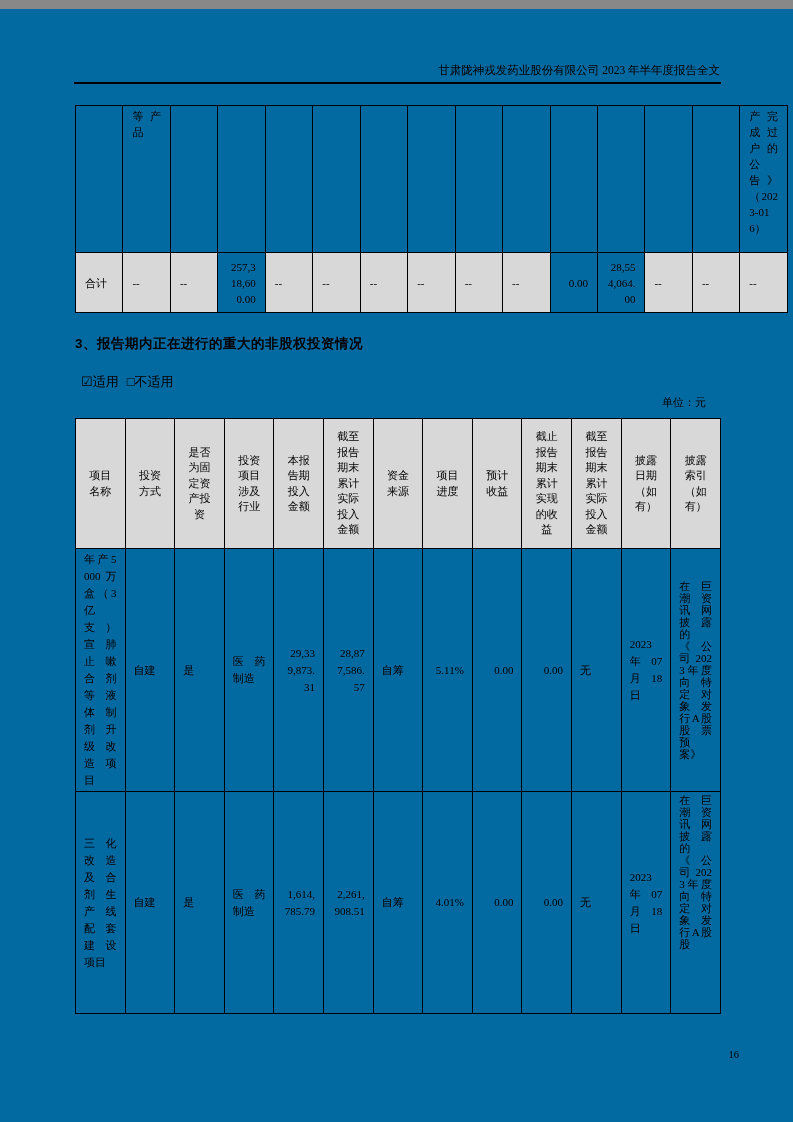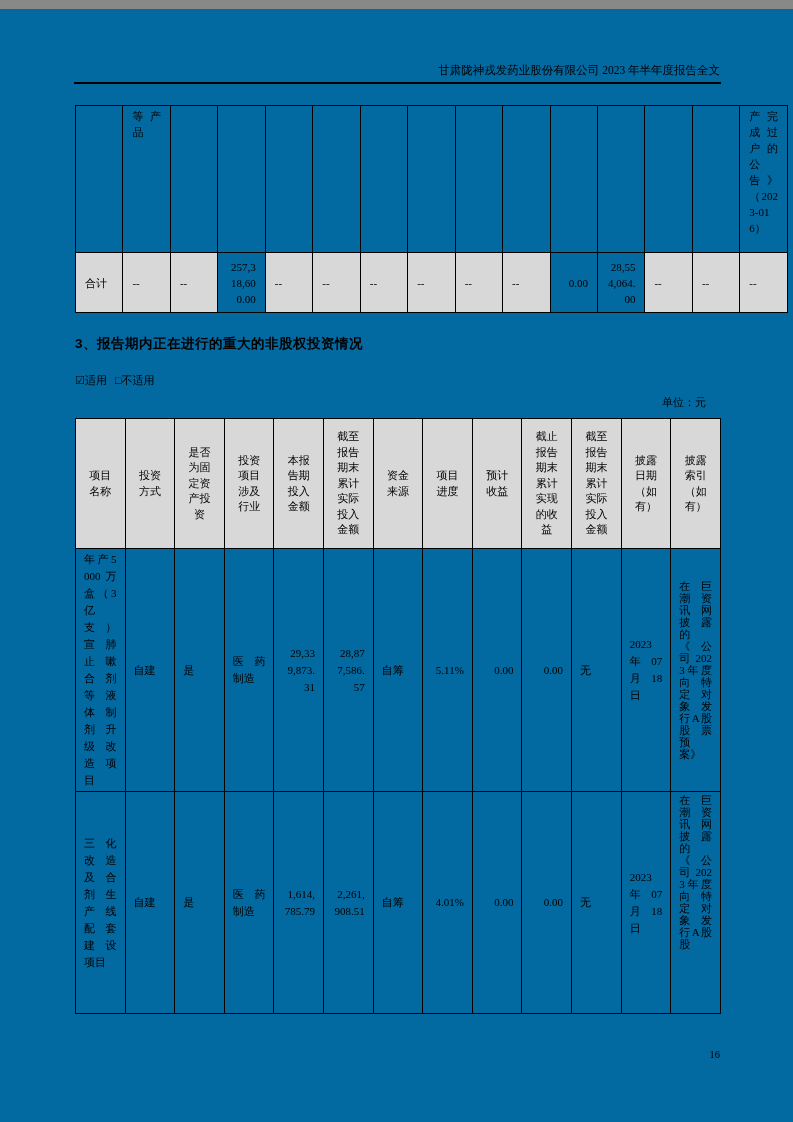--- a/index.html
+++ b/index.html
@@ -36,24 +36,24 @@
   .t2 tr.d1 { height:236px; }
   .t2 tr.d2 { height:222px; }
   .t2 td.last { line-height:12px; }
   .clip { height:216px; overflow:hidden; }
 
   .heading {
     position:absolute; top:326px; left:75px;
     font-family:"Liberation Sans","DejaVu Sans",sans-serif;
     font-weight:bold; font-size:13.5px; letter-spacing:0.5px;
   }
-  .apply { position:absolute; top:364px; left:75px; font-size:11px;text-align:right; }
+  .apply { position:absolute; top:364px; left:81px; font-size:13px;text-align:right; }
   .apply .gap { display:inline-block; width:8px; }
   .unit  { position:absolute; top:386px; left:75px; width:631px; text-align:right; font-size:11px; }
-  .pageno { position:absolute; top:1040px; left:665px; width:55px; text-align:right; font-size:10.5px; }
+  .pageno { position:absolute; top:1040px; left:684px; width:55px; text-align:right; font-size:10.5px; }
 </style>
 </head>
 <body>
 
 <div class="page">
 
   <div class="hdr">甘肃陇神戎发药业股份有限公司 2023 年半年度报告全文</div>
   <div class="rule"></div>
 
   <table class="t1">

